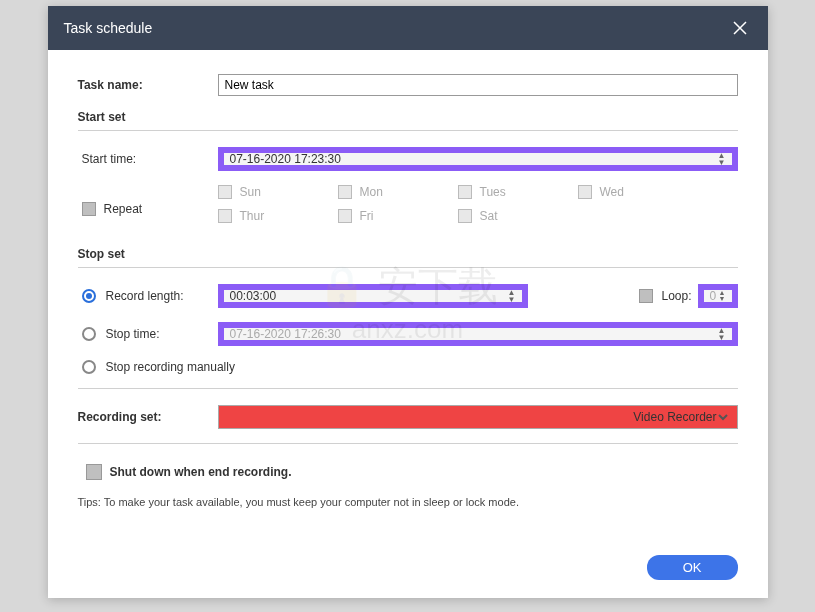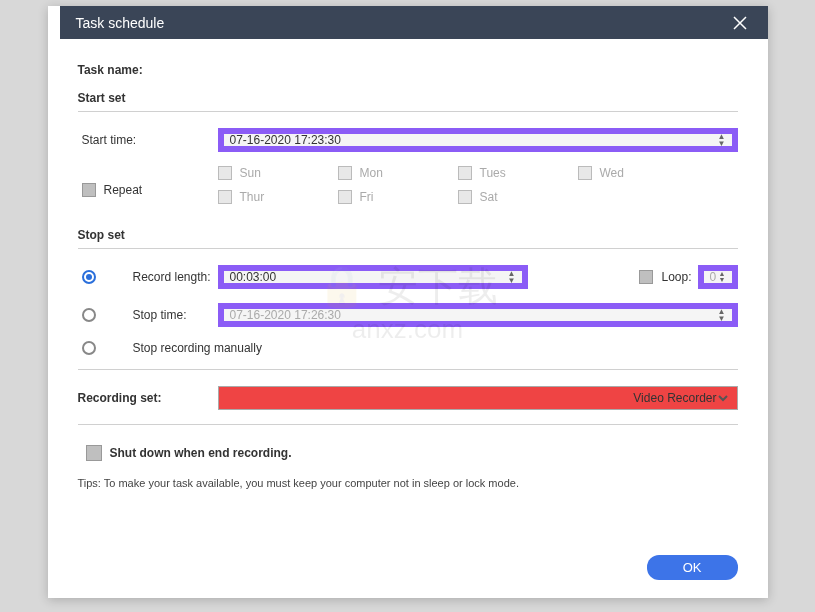--- a/index.html
+++ b/index.html
@@ -16,29 +16,28 @@
 }
 .dialog {
   width: 720px;
   height: 592px;
   background: #fff;
   box-shadow: 0 2px 10px rgba(0,0,0,0.2);
   display: flex;
   flex-direction: column;
 }
 .titlebar {
-  height: 33px;
+  height: 44px;
   background: #3a4557;
   color: #fff;
   display: flex;
   align-items: center;
   justify-content: space-between;
   padding: 0 16px;
   font-size: 14px;
-  margin-left: 12px;
 }
 .close-btn {
   cursor: pointer;
   font-size: 20px;
   width: 24px;
   height: 24px;
   display: flex;
   align-items: center;
   justify-content: center;
 }
@@ -143,21 +142,21 @@
   width: 6px;
   height: 6px;
   background: #2a6fdb;
   border-radius: 50%;
 }
 .stop-row {
   display: flex;
   align-items: center;
   margin-bottom: 14px;
 }
-.stop-label { width: 136px; display: flex; align-items: center; padding-left: 4px; gap: 27px; }
+.stop-label { width: 136px; display: flex; align-items: center; padding-left: 4px; }
 .dropdown {
   flex: 1;
   height: 24px;
   border: 1px solid #aaa;
   background: #ef4444;
   display: flex;
   align-items: center;
   justify-content: flex-end;
   padding: 0 8px;
   cursor: pointer;
@@ -217,20 +216,21 @@
       <svg viewBox="0 0 16 16" width="16" height="16">
           <path d="M2 2 L14 14 M14 2 L2 14"></path>
         </svg>
     </span>
   </div>
 
   <div class="content">
 
     <div class="row">
       <div class="label-col">Task name:</div>
+      <input class="text-input" type="text" value="New task" style="">
     </div>
 
     <div class="section-header">Start set</div>
     <hr class="divider">
 
     <div class="row">
       <div class="label-col-normal" style="padding-left:4px;">Start time:</div>
       <div class="spinner-field" style="flex:1;">
         <span class="spinner-val">07-16-2020 17:23:30</span>
         <span class="spinner-arrows">

